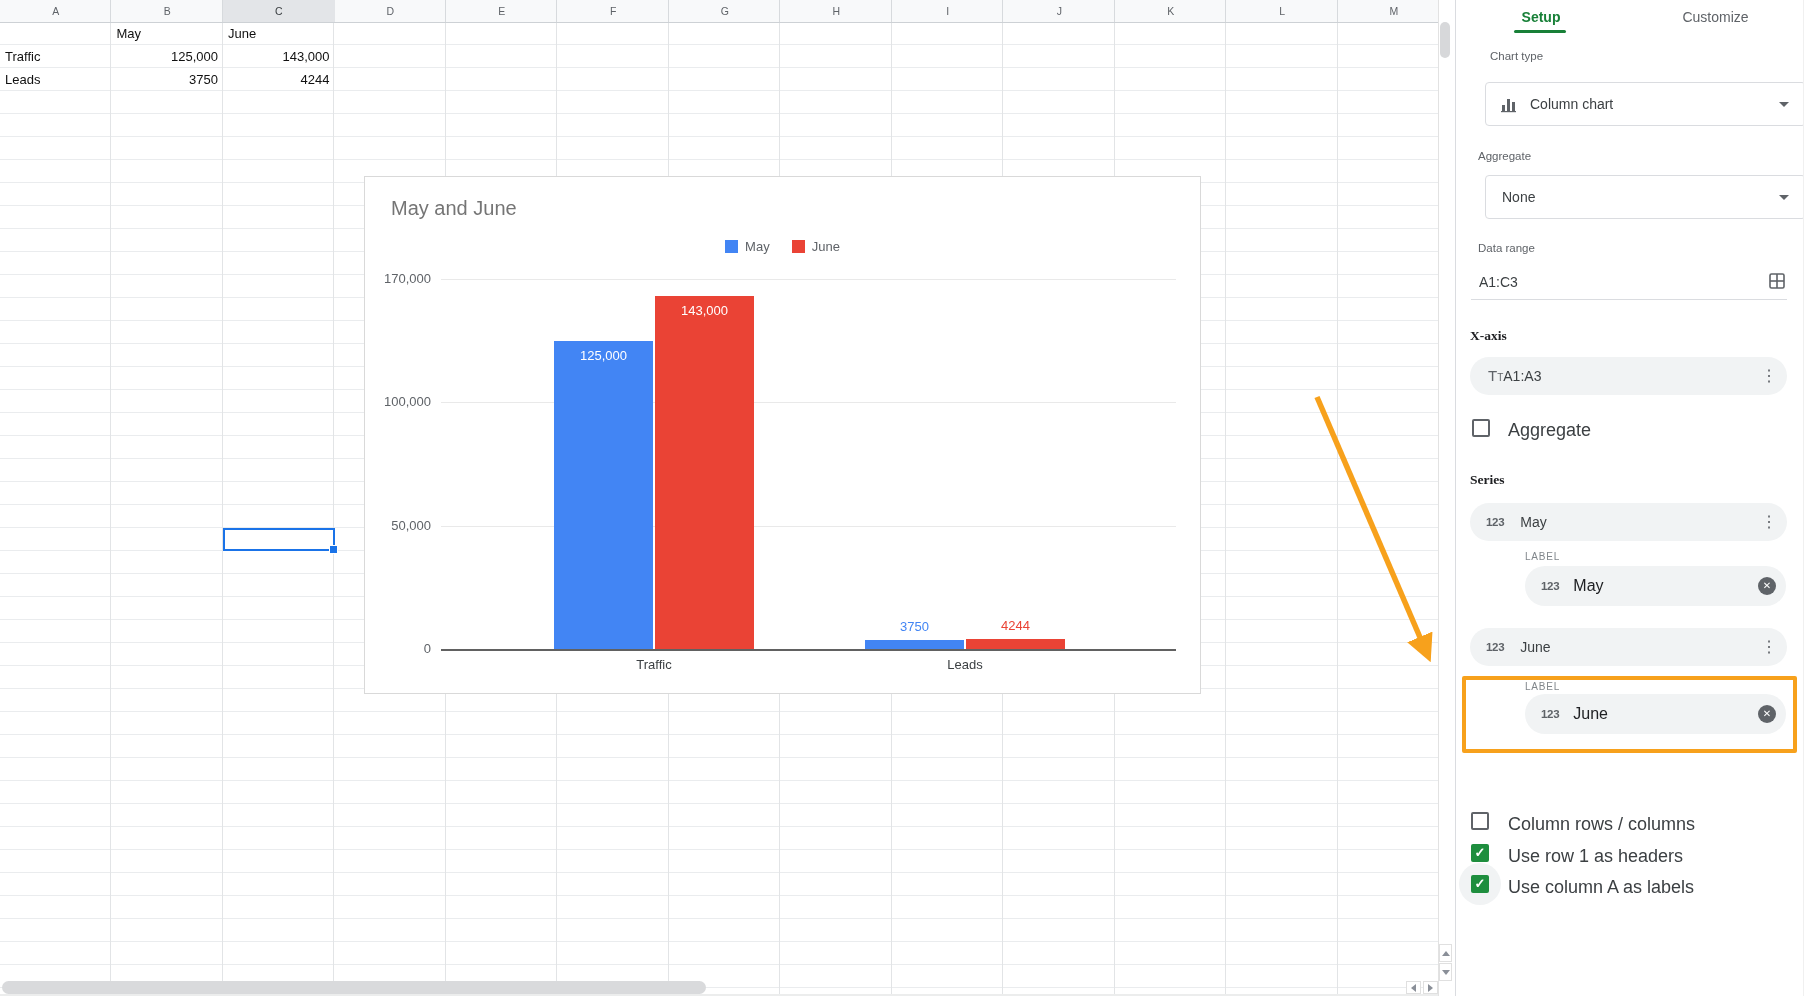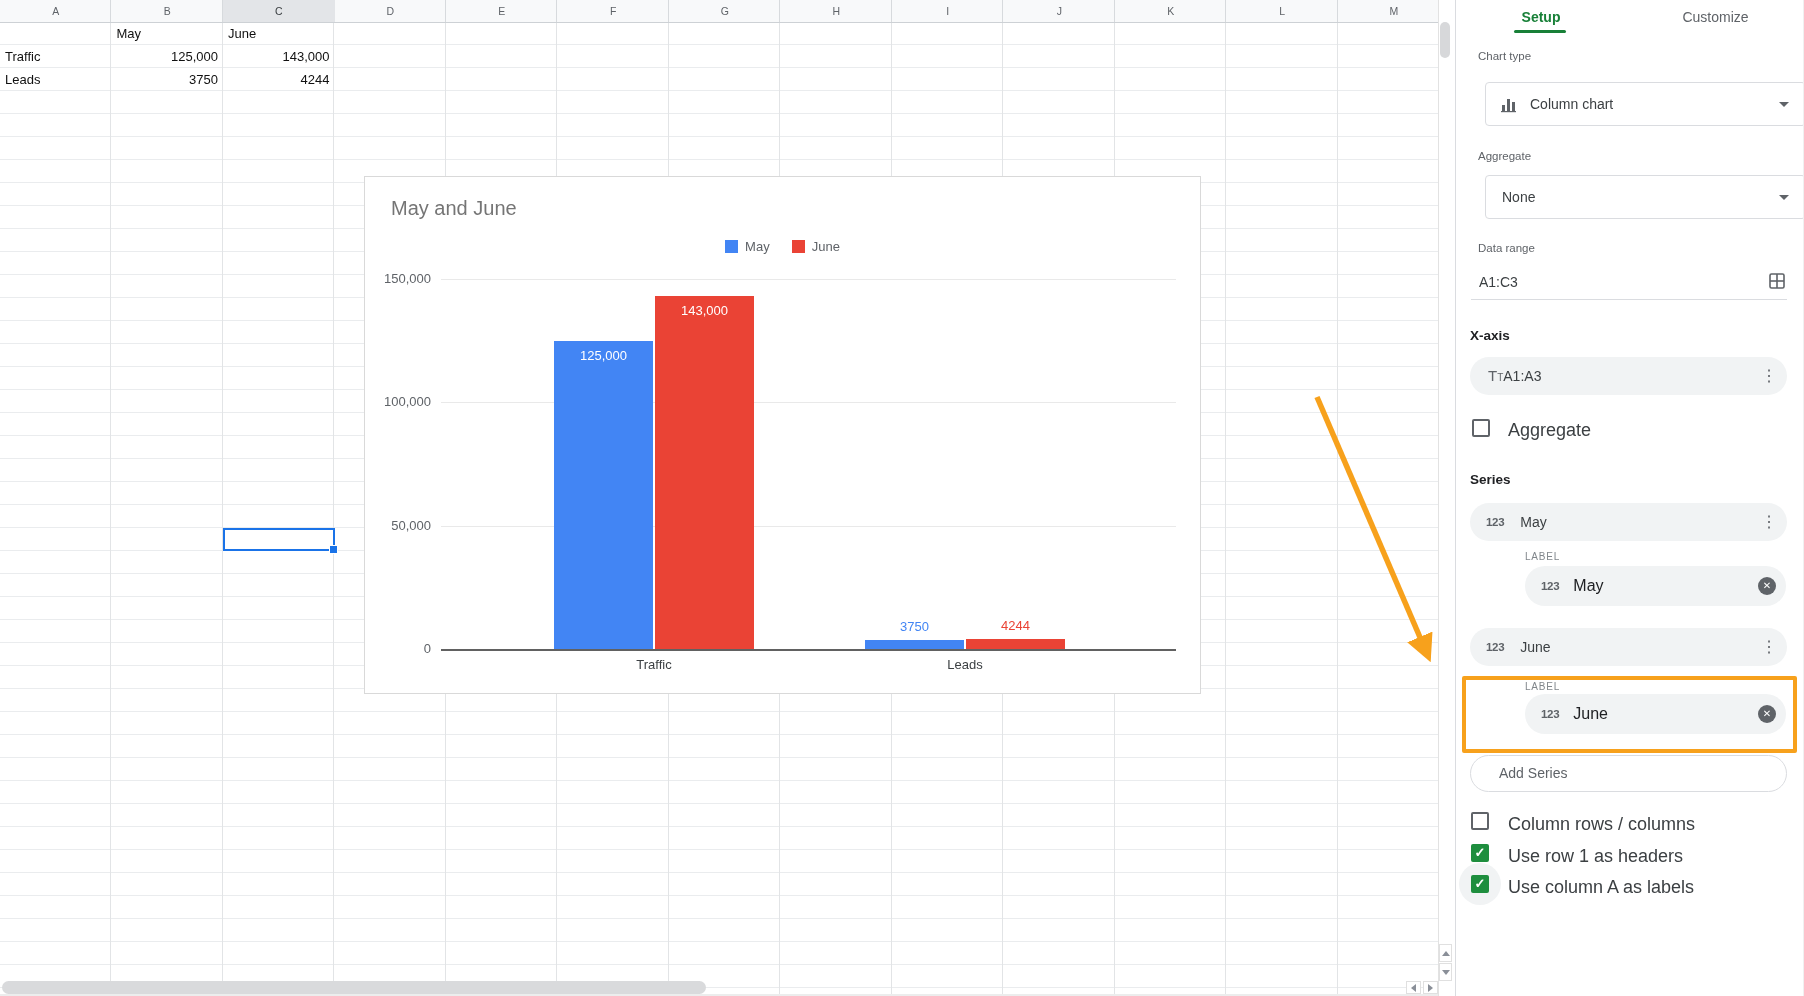--- a/index.html
+++ b/index.html
@@ -50,21 +50,21 @@
   #hthumb{position:absolute;left:2px;top:981px;width:704px;height:13px;border-radius:7px;background:#d9dadc;z-index:21;}
   #bottom-strip{position:absolute;left:0;top:994px;width:1440px;height:2px;background:#eceded;z-index:19;}
   
   #panel{position:absolute;left:1455px;top:0;width:349px;height:996px;background:#fff;
     border-left:1px solid #dadce0;box-sizing:border-box;z-index:10;}
   #panel-scroll-edge{position:absolute;right:0;top:0;width:1px;height:996px;background:#f0f0f0;}
   .tab{position:absolute;top:4px;height:26px;line-height:26px;text-align:center;font-size:14px;color:#5f6368;cursor:pointer;}
   .tab.active{color:#188038;font-weight:700;}
   #tab-underline{position:absolute;left:58px;top:30px;width:52px;height:3px;border-radius:2px;background:#188038;}
   .sec-label{position:absolute;font-size:11.5px;color:#5f6368;}
-  .heading{position:absolute;font-size:13.5px;font-weight:700;color:#202124;}
+  .heading{position:absolute;font-size:13.5px;font-weight:700;color:#202124;font-family:Liberation Serif, serif;}
   .select-box{position:absolute;left:29px;width:321px;height:44px;border:1px solid #dadce0;border-radius:4px;
     box-sizing:border-box;display:flex;align-items:center;cursor:pointer;background:#fff;}
   .select-box .val{font-size:14px;color:#3c4043;}
   .caret{width:0;height:0;border-left:5px solid transparent;border-right:5px solid transparent;
     border-top:5px solid #5f6368;position:absolute;right:16px;top:50%;margin-top:-2px;}
   .pill{position:absolute;left:14px;width:317px;height:38px;border-radius:19px;background:#f1f3f4;
     display:flex;align-items:center;box-sizing:border-box;}
   .pill .val{font-size:14px;color:#3c4043;}
   .icon-123{font-size:11.5px;font-weight:700;color:#5f6368;letter-spacing:-0.3px;}
   .icon-tt{color:#5f6368;font-weight:500;}
@@ -124,21 +124,21 @@
         <div class="cell right" style="left: 111.5px; top: 68px;">3750</div>
         <div class="cell right" style="left: 223px; top: 68px;">4244</div>
       </div>
     <div id="selection" style="left: 223px; top: 528px;">
       <div class="handle"></div>
     </div>
 
     <div id="chart">
       <div id="plot">
           <div class="gridline" style="top: 102px; left: 76px; width: 735px;"></div>
-          <div class="ytick" style="top: 94px;">150,000</div>
+          <div class="ytick" style="top: 94px;">170,000</div>
           <div class="gridline" style="top: 225.333px; left: 76px; width: 735px;"></div>
           <div class="ytick" style="top: 217.333px;">100,000</div>
           <div class="gridline" style="top: 348.667px; left: 76px; width: 735px;"></div>
           <div class="ytick" style="top: 340.667px;">50,000</div>
           <div class="gridline axis" style="top: 472px; left: 76px; width: 735px;"></div>
           <div class="ytick" style="top: 464px;">0</div>
           <div class="bar" style="left: 189px; top: 164px; width: 99px; height: 308px; background: rgb(66, 133, 244);"></div>
           <div class="bar-label-in" style="left: 189px; width: 99px; top: 171px;">125,000</div>
           <div class="bar" style="left: 290px; top: 119px; width: 99px; height: 353px; background: rgb(234, 67, 53);"></div>
           <div class="bar-label-in" style="left: 290px; width: 99px; top: 126px;">143,000</div>
@@ -178,21 +178,21 @@
       <div class="tri right"></div>
     </div>
   <div id="hthumb"></div>
   <div id="bottom-strip"></div>
 
   <div id="panel">
     <div class="tab active" style="left:0;width:170px;">Setup</div>
     <div class="tab" style="left:170px;width:179px;">Customize</div>
     <div id="tab-underline"></div>
 
-    <div class="sec-label" style="left:22px;top:50px;">Chart type</div>
+    <div class="sec-label" style="left:34px;top:50px;">Chart type</div>
     <div class="select-box" style="top:82px;">
       <svg width="18" height="18" viewBox="0 0 18 18" style="margin:0 12px 0 14px;">
         <rect x="2" y="10" width="3" height="6" fill="#5f6368"></rect>
         <rect x="7" y="4" width="3" height="12" fill="#5f6368"></rect>
         <rect x="12" y="7" width="3" height="9" fill="#5f6368"></rect>
         <rect x="1" y="16" width="15" height="1.2" fill="#5f6368"></rect>
       </svg>
       <span class="val">Column chart</span>
       <span class="caret"></span>
     </div>
@@ -241,21 +241,20 @@
       <span class="kebab">⋮</span>
     </div>
     <div class="label-caption" style="left:69px;top:681px;">LABEL</div>
     <div class="label-pill" style="top:694px;">
       <span class="icon-123" style="margin-left:16px;">123</span>
       <span class="val" style="margin-left:14px;">June</span>
       <span class="remove-btn">✕</span>
     </div>
     <div id="orange-box"></div>
 
-    <div id="add-series">Add Series</div>
 
     <div class="checkbox" style="left:15px;top:812px;"></div>
     <div class="cb-label" style="left:52px;top:814px;">Column rows / columns</div>
     <div class="checkbox checked" style="left:15px;top:844px;">✓</div>
     <div class="cb-label" style="left:52px;top:846px;">Use row 1 as headers</div>
     <div id="halo"></div>
     <div class="checkbox checked" style="left:15px;top:875px;">✓</div>
     <div class="cb-label" style="left:52px;top:877px;">Use column A as labels</div>
 
     <div id="panel-scroll-edge"></div>

